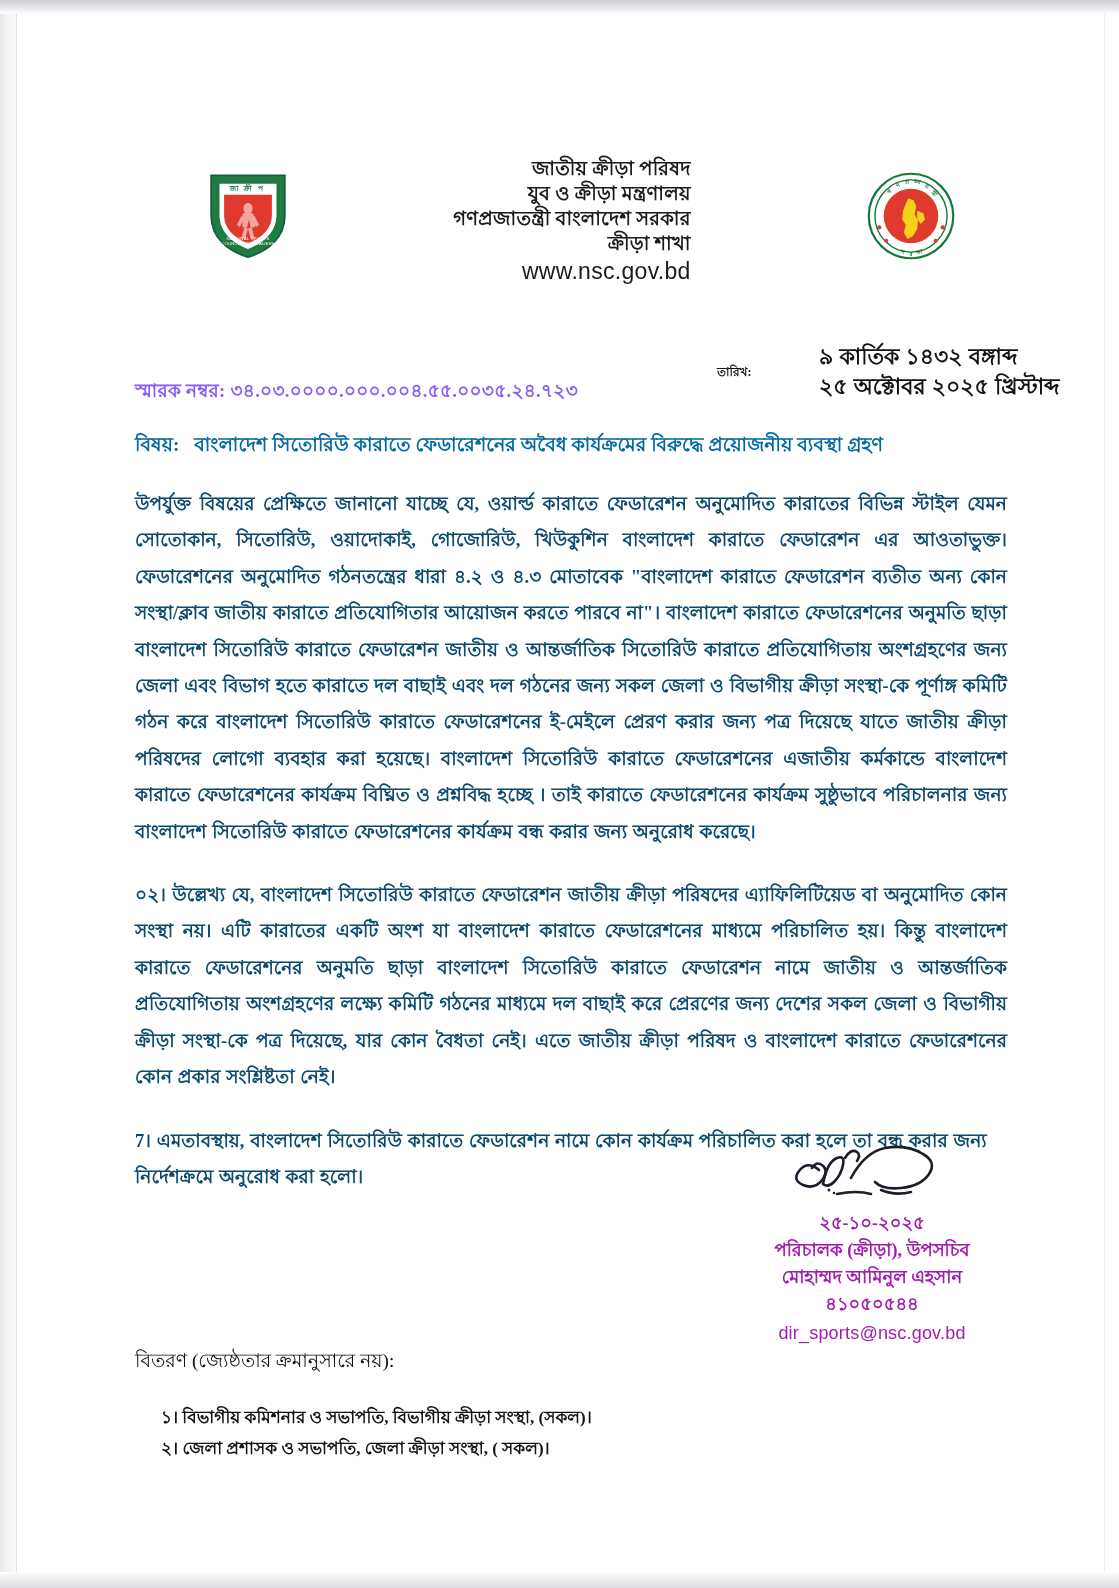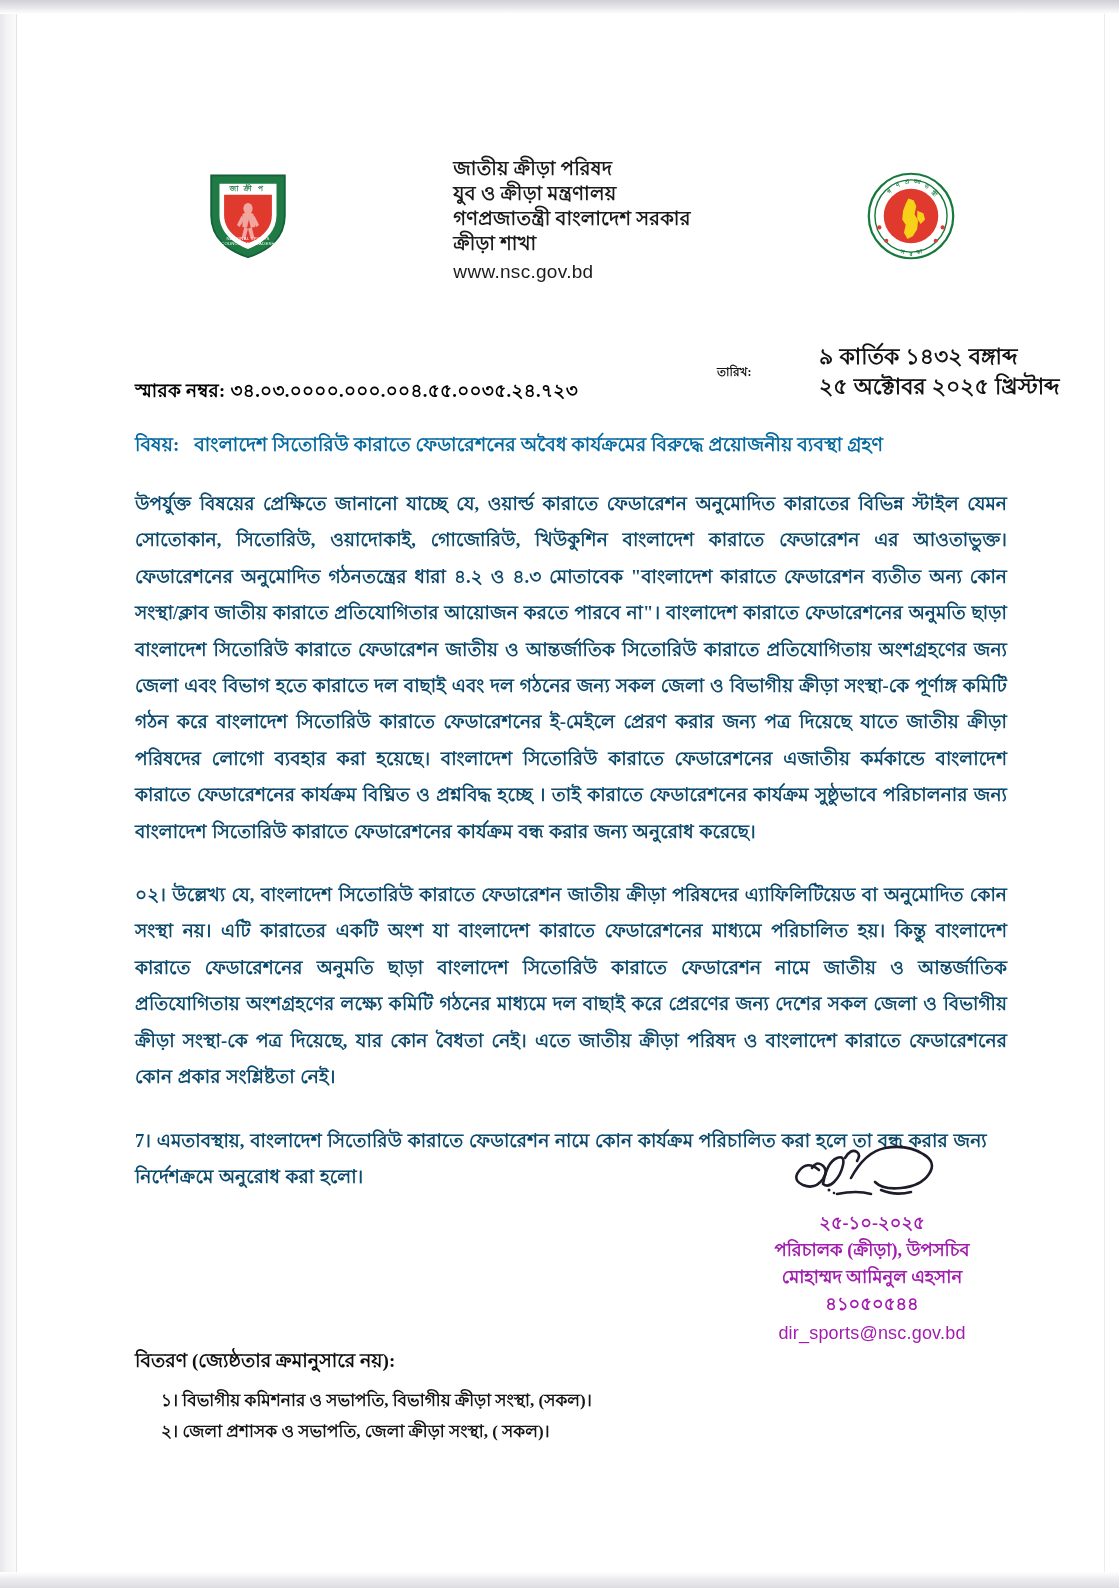--- a/index.html
+++ b/index.html
@@ -73,55 +73,55 @@
     top: 18px;
     width: 88px;
     height: 88px;
   }
 
   .header-text {
     position: absolute;
     left: 50%;
     top: 2px;
     transform: translateX(-50%);
-    text-align: left;
+    text-align: right;
     white-space: nowrap;
   }
   .header-text div {
     font-family: "Liberation Serif", "DejaVu Serif", serif;
     font-size: 19.5px;
     font-weight: 700;
     color: #1b1b1b;
     line-height: 25px;
     letter-spacing: .2px;
   }
   .header-text div.url {
     font-family: "Liberation Sans", sans-serif;
     font-weight: 400;
-    font-size: 19px;
+    font-size: 23px;
     letter-spacing: .3px;
     padding-top: 3px;
   }
 
   
   .memo-row {
     position: absolute;
     top: 325px;
     left: 0;
     width: 890px;
     height: 68px;
   }
   .memo-no {
     position: absolute;
     left: 8px;
     top: 38px;
     font-family: "Liberation Serif", serif;
     font-size: 18.5px;
     font-weight: 700;
-    color: #000000;
+    color: #8b5cf6;
     white-space: nowrap;
     letter-spacing: .3px;
   }
   .date-wrap {
     position: absolute;
     right: 0px;
     top: 0px;
     width: 300px;
     height: 68px;
   }
@@ -219,23 +219,23 @@
   
   .distribution {
     position: absolute;
     top: 1332px;
     left: 8px;
     width: 700px;
   }
   .dist-title {
     font-family: "Liberation Serif", serif;
     font-size: 19px;
-    font-weight: 700;
+    font-weight: 400;
     color: #0f0f0f;
-    margin-bottom: 7px;
+    margin-bottom: 24px;
   }
   .dist-item {
     font-family: "Liberation Serif", serif;
     font-size: 17px;
     font-weight: 700;
     color: #151515;
     line-height: 31px;
     padding-left: 26px;
     white-space: nowrap;
   }

